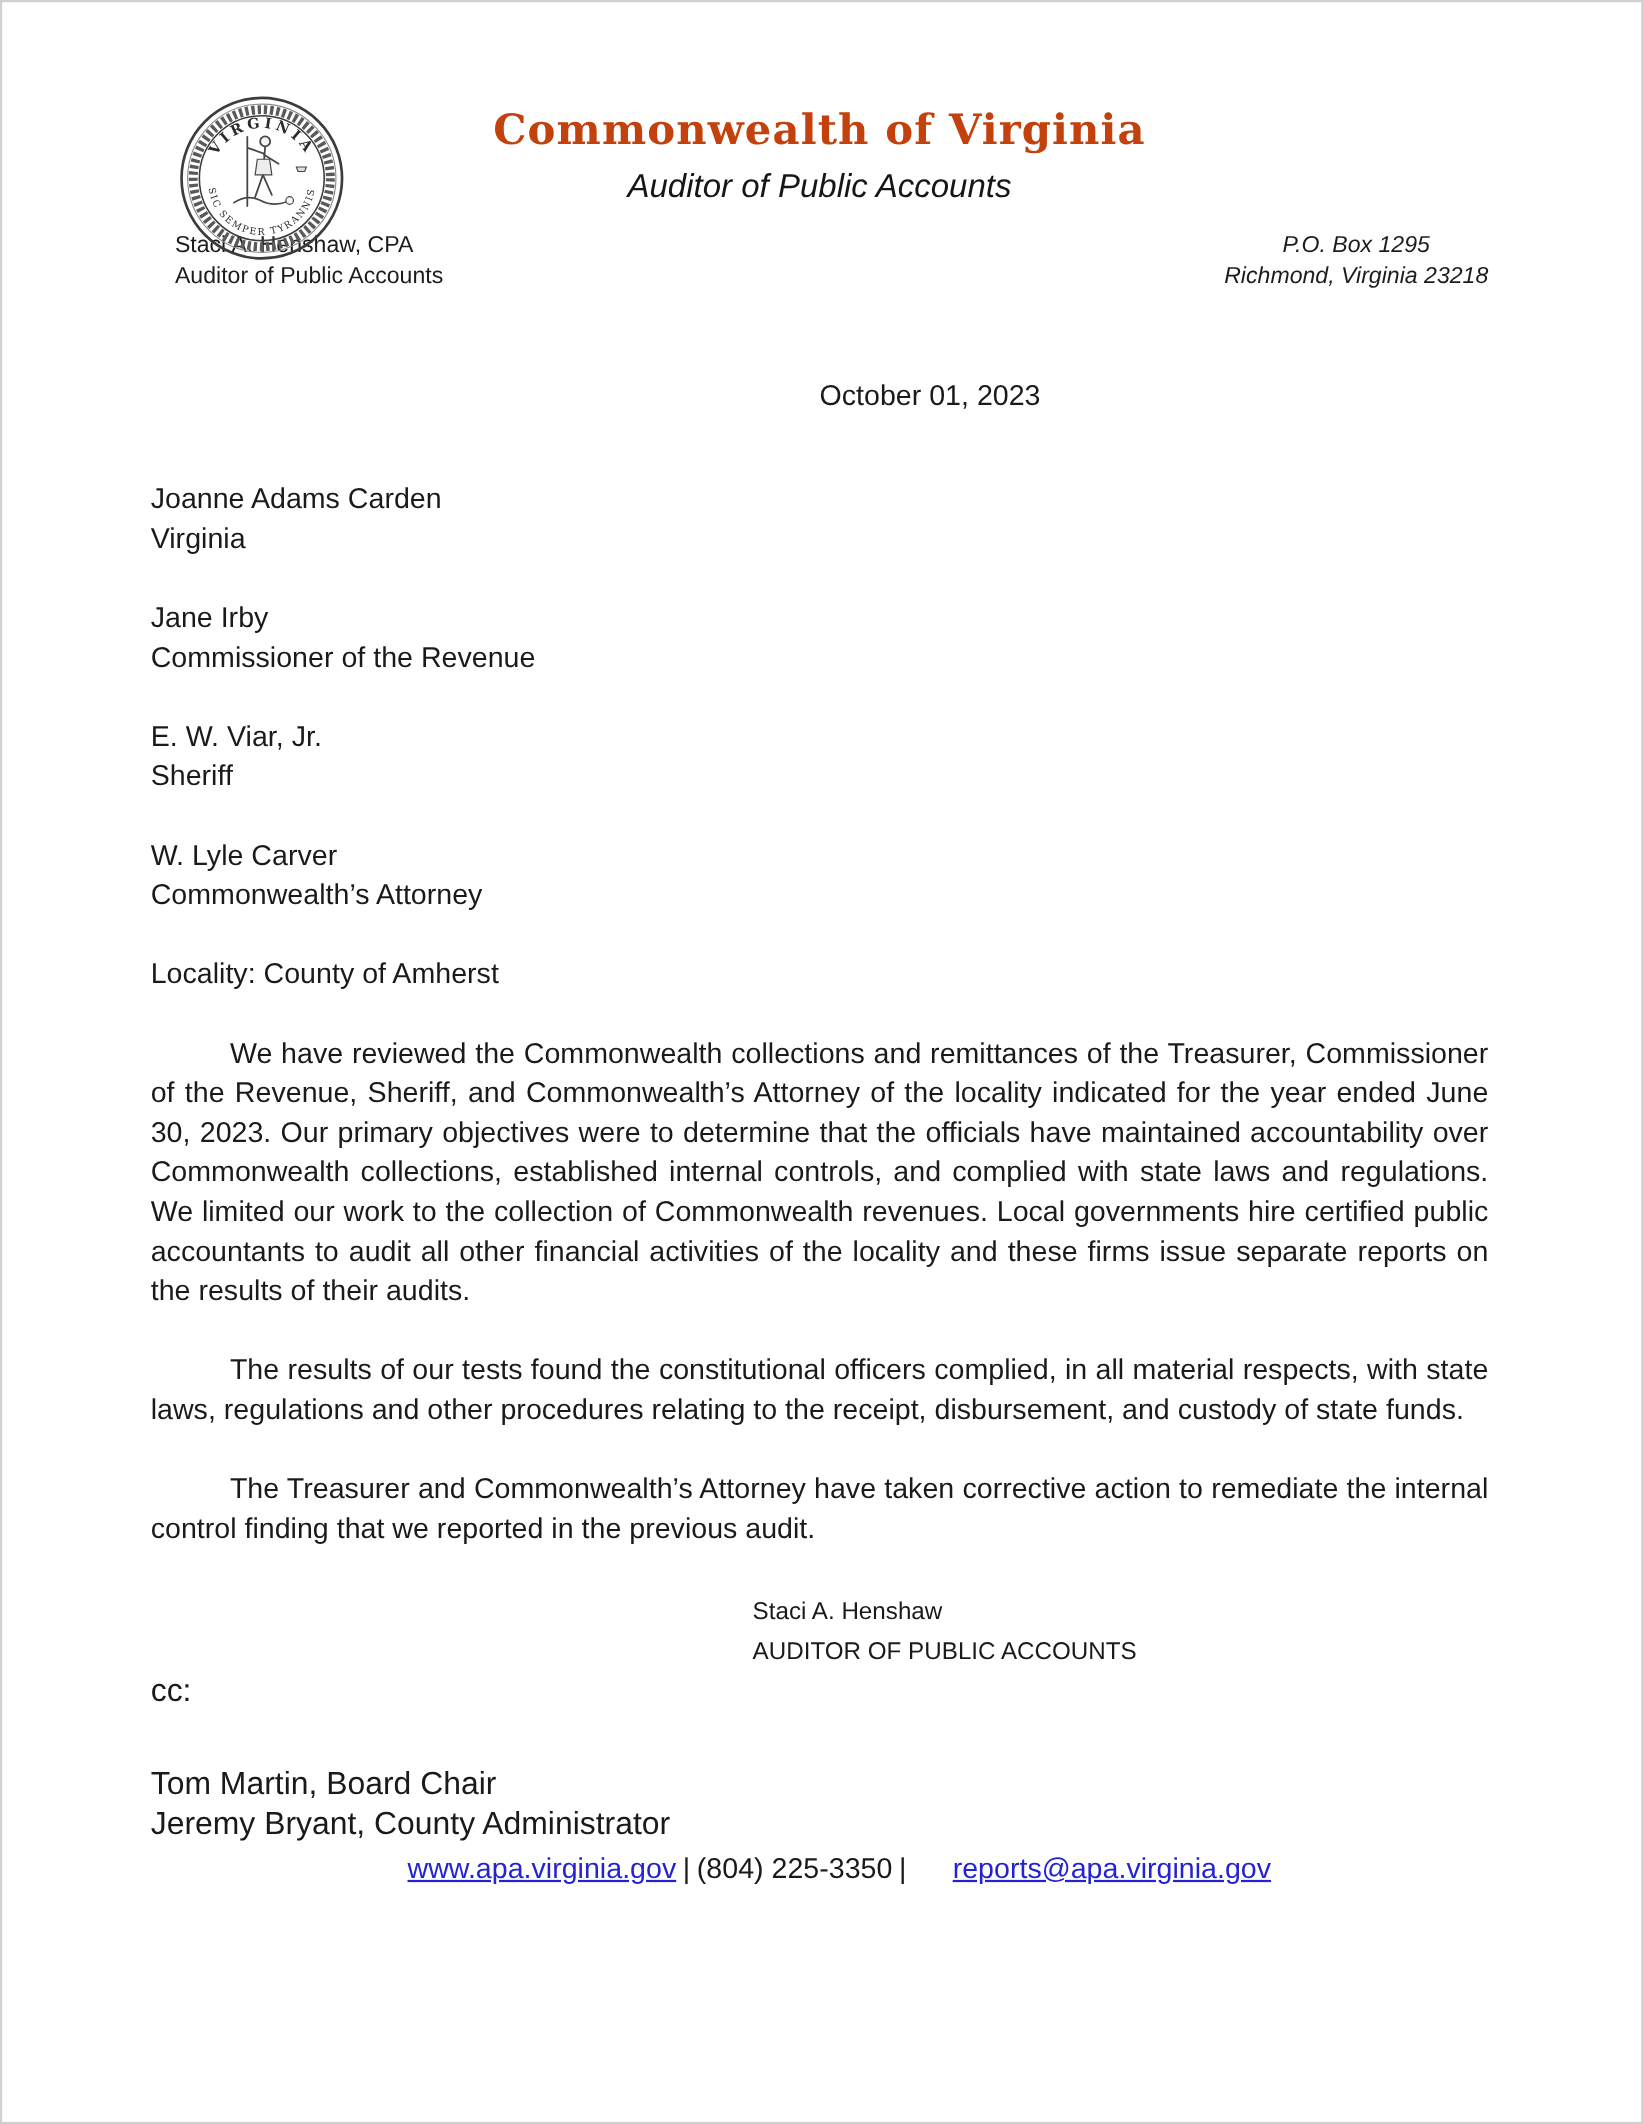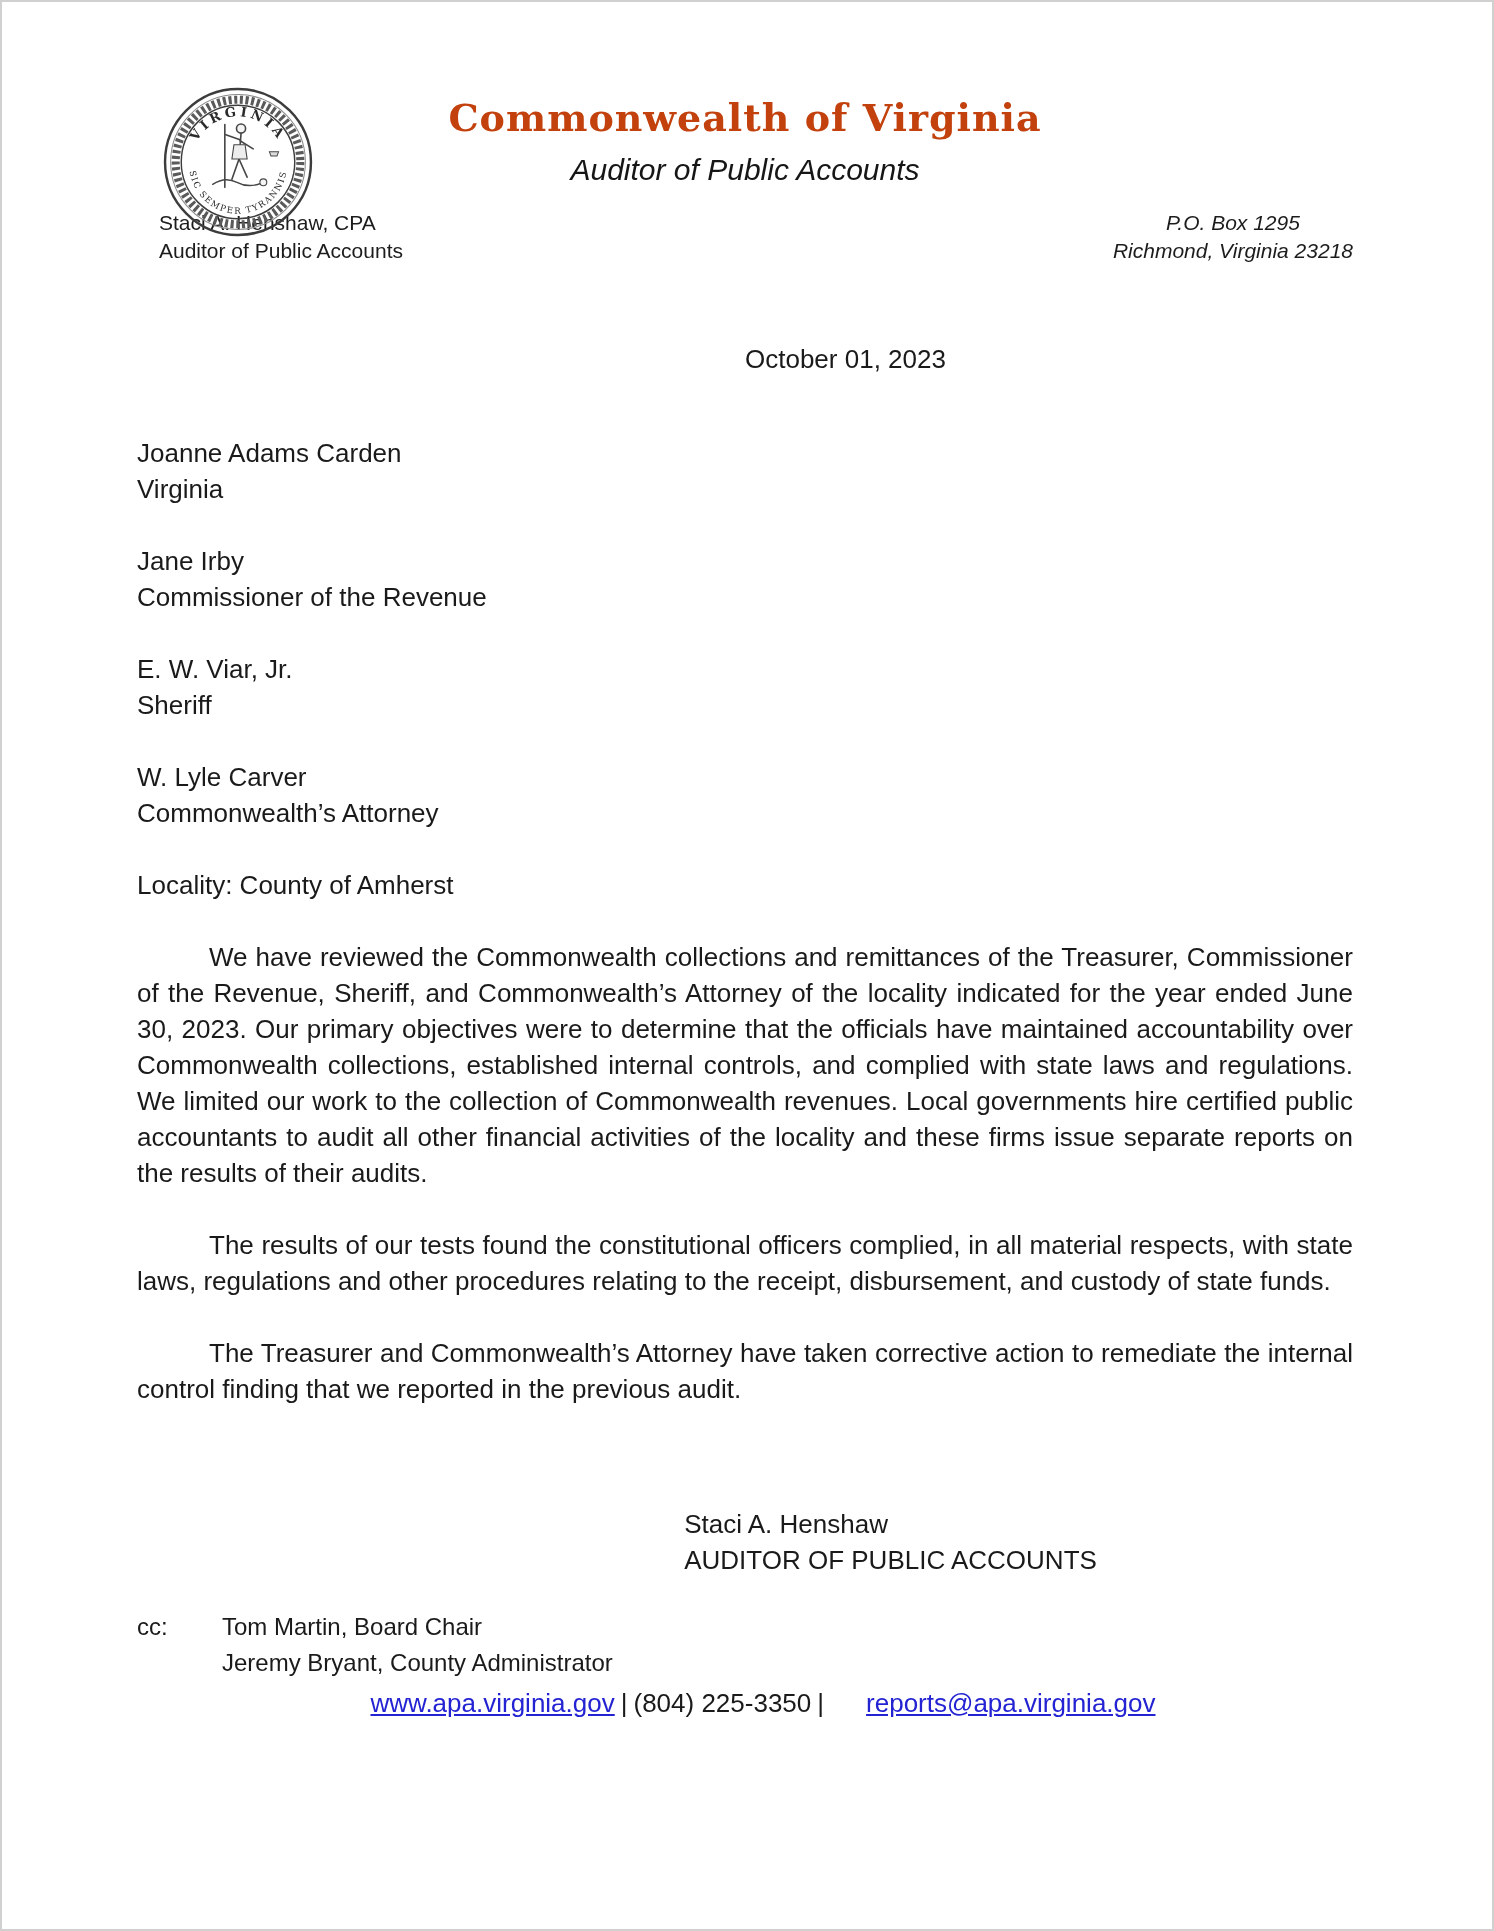--- a/index.html
+++ b/index.html
@@ -80,37 +80,37 @@
   .paragraphs { margin-top: 24px; }
   .para {
     font-size: 26px;
     line-height: 36px;
     text-align: justify;
     text-indent: 72px;
     margin-bottom: 36px;
   }
 
   .signature-block {
-    margin-top: 99px;
+    margin-top: 40px;
     margin-left: 45%;
-    font-size: 26px;
+    font-size: 22px;
     line-height: 36px;
   }
 
   .initials-line {
     margin-top: 33px;
     font-size: 26px;
     line-height: 36px;
   }
 
   .cc-row {
-    margin-top: 31px;
     display: flex;
-    font-size: 24px;
-    line-height: 36px;
+    font-size: 29px;
+    line-height: 36px;
+    flex-direction: column;
   }
   .cc-label { width: 85px; flex: 0 0 85px; }
 
   .footer-line {
     margin-top: 4px;
     text-align: center;
     font-size: 26px;
     line-height: 36px;
     color: #1a1a1a;
   }

